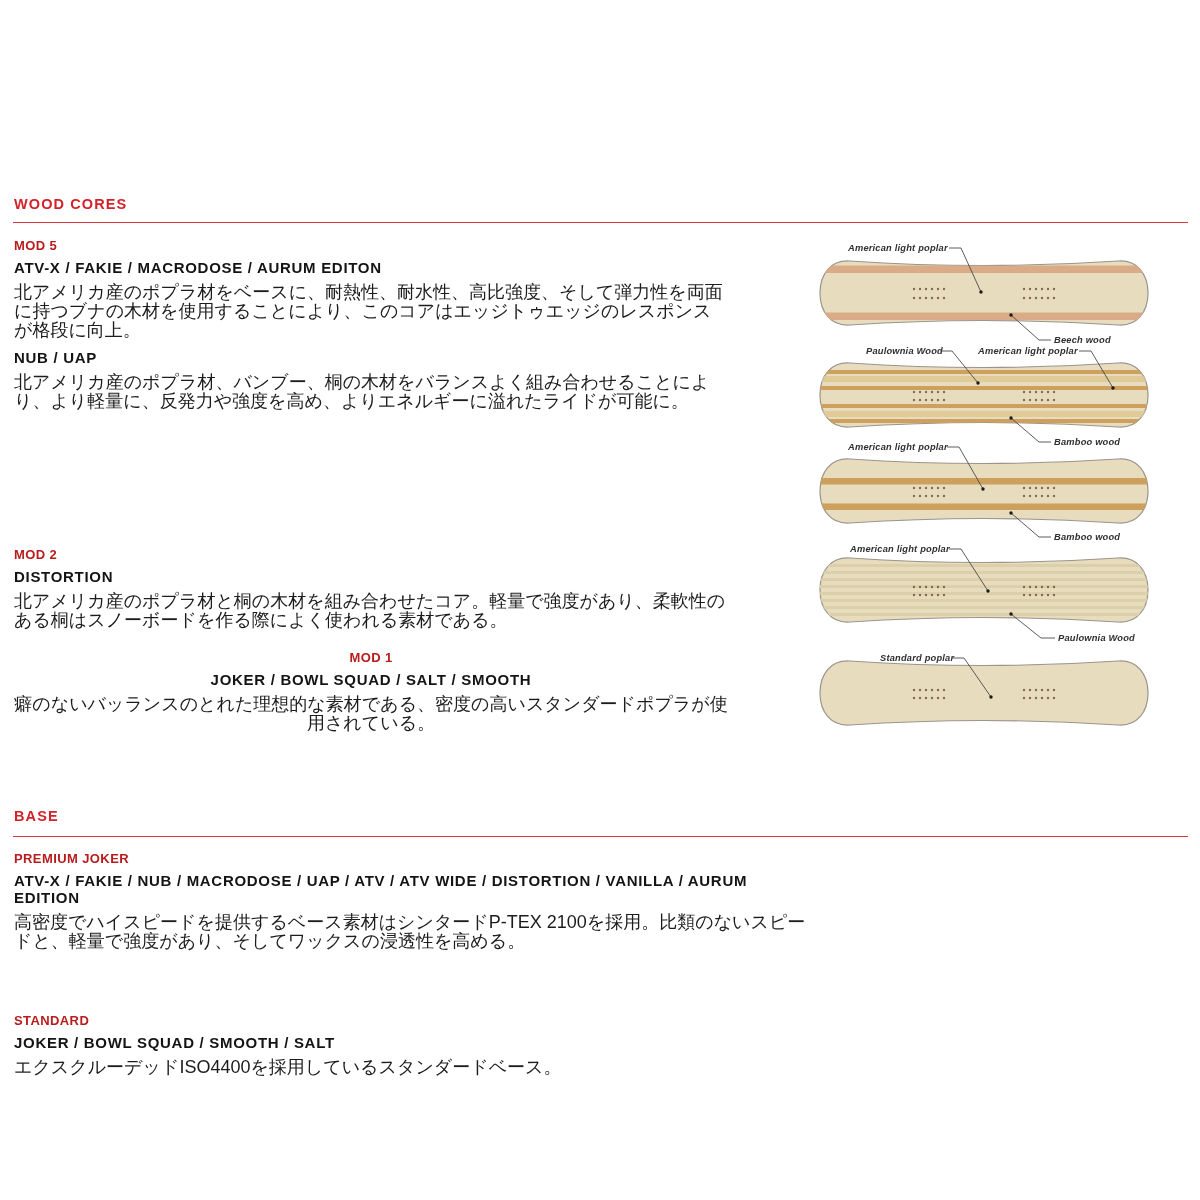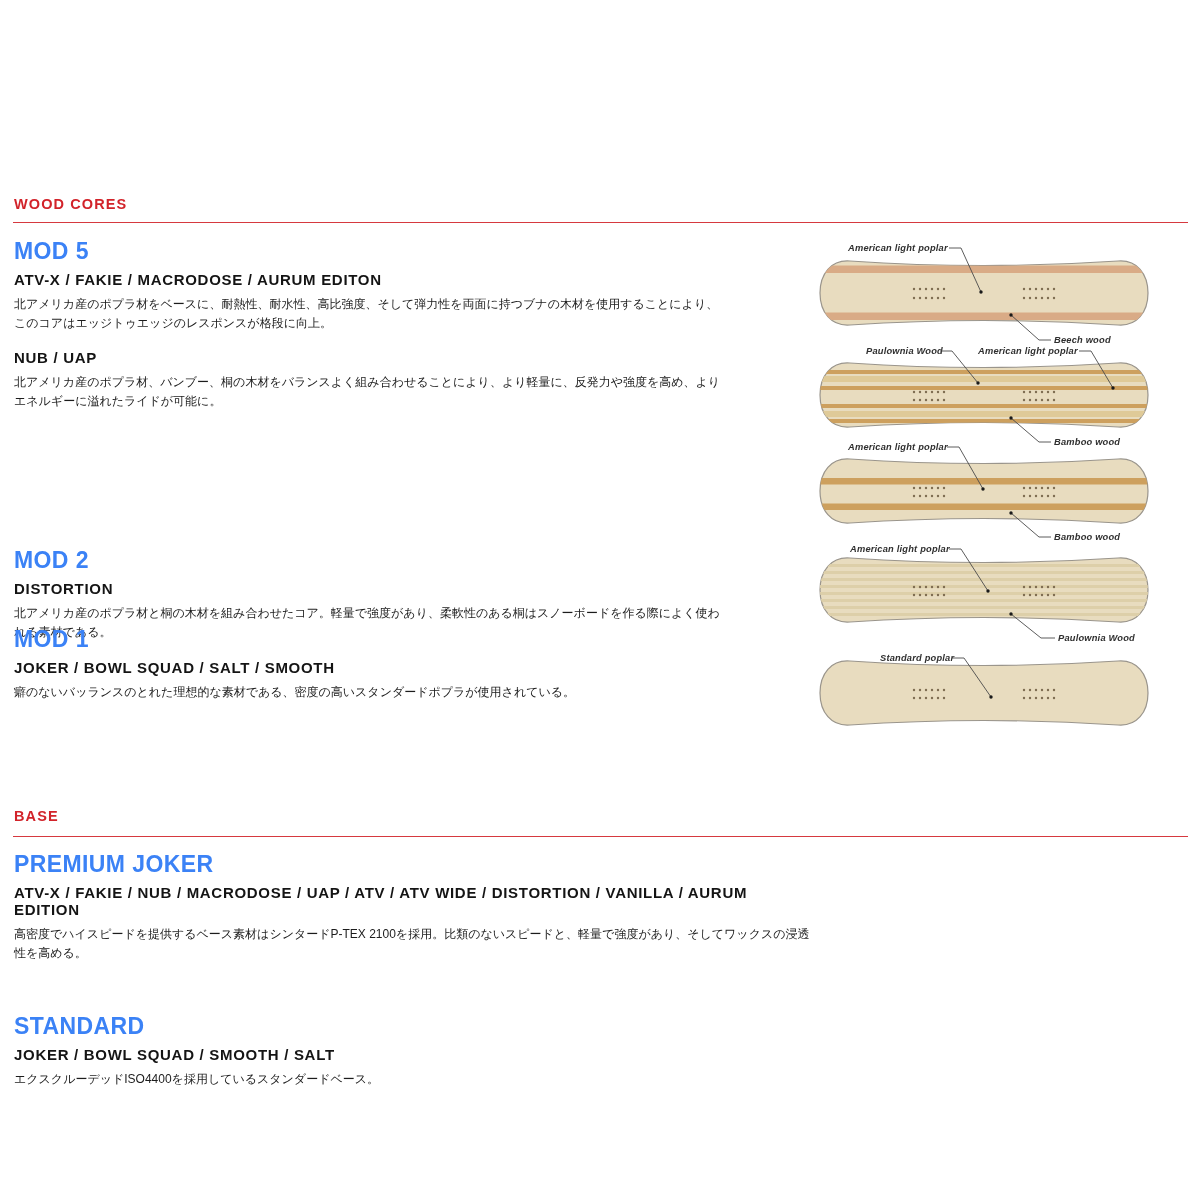--- a/index.html
+++ b/index.html
@@ -30,29 +30,29 @@
     position:absolute;left:13px;width:1175px;height:0;
     border-top:1.6px solid var(--accent-red);opacity:.9;
   }
   #wood-heading{top:196px;}
   #wood-rule{top:222px;}
   #base-heading{top:808px;}
   #base-rule{top:836px;}
 
   .spec-block{position:absolute;left:14px;width:714px;}
   .spec-block.wide{width:800px;}
-  .spec-title{margin:0;font-size:23px;font-weight:bold;letter-spacing:.4px;color:#3b82f6;}
+  .spec-title{margin:0;font-size:13px;font-weight:bold;letter-spacing:.4px;color:#b91c1c;}
   .spec-models{margin:6px 0 0;font-size:15px;font-weight:bold;letter-spacing:.7px;color:#141414;}
-  .spec-desc{margin:7px 0 0;font-size:12px;line-height:19px;color:#1c1c1c;}
+  .spec-desc{margin:7px 0 0;font-size:18px;line-height:19px;color:#1c1c1c;}
 
   #mod5-block{top:238px;}
   #mod4-block{top:343px;}
   #mod3-block{top:446px;}
   #mod2-block{top:547px;}
-  #mod1-block{top:626px;}
+  #mod1-block{top:650px;text-align:center;}
   #premium-block{top:851px;}
   #standard-block{top:1013px;}
 
   .diagram{position:absolute;left:818px;width:332px;height:112px;}
   #diag1{top:239px;}
   #diag2{top:341px;}
   #diag3{top:437px;}
   #diag4{top:536px;}
   #diag5{top:639px;}
 

